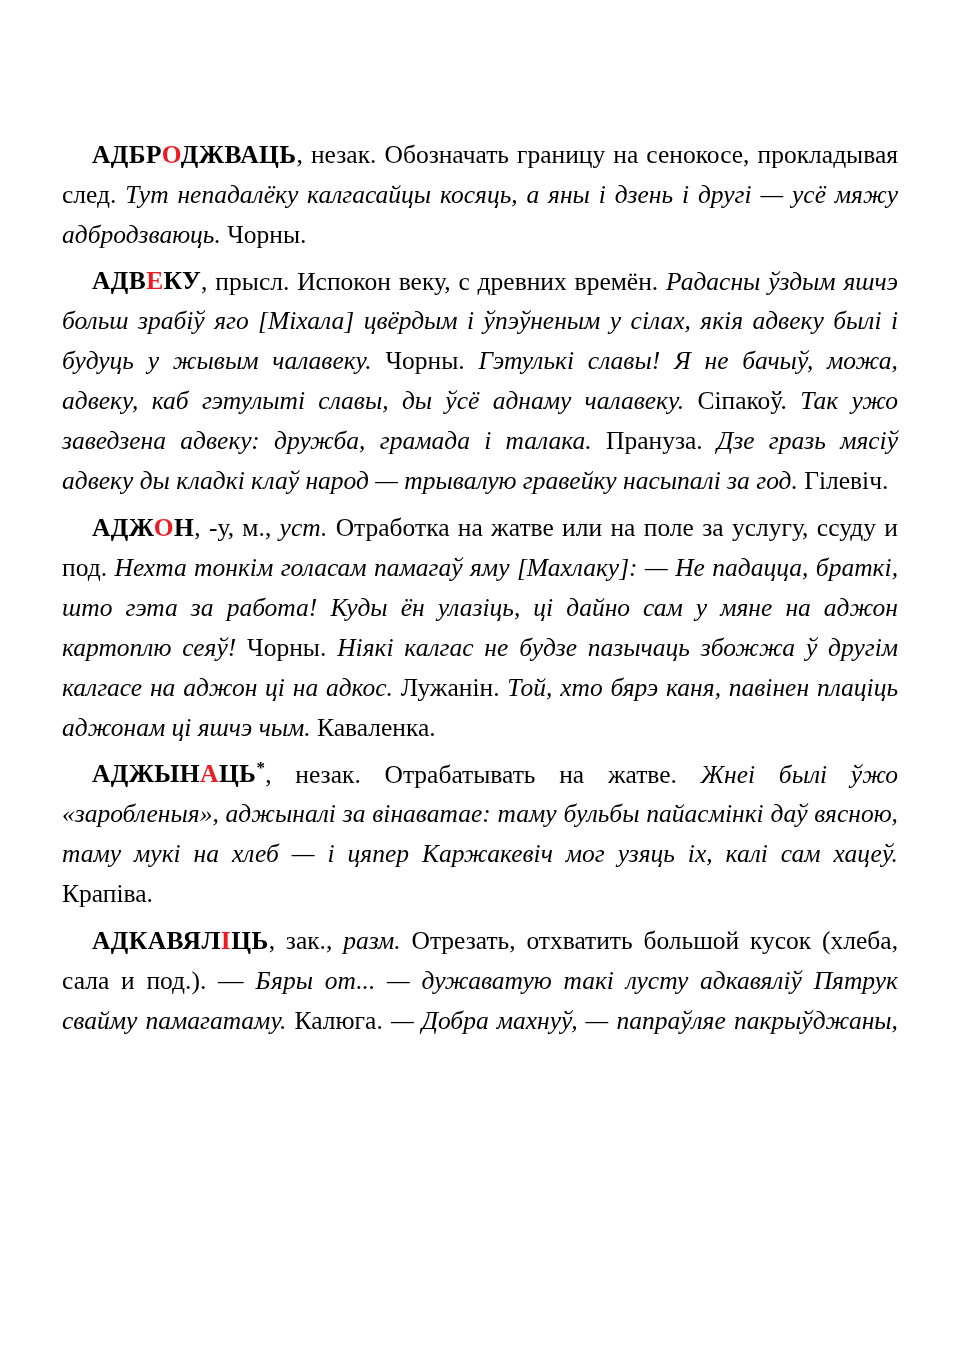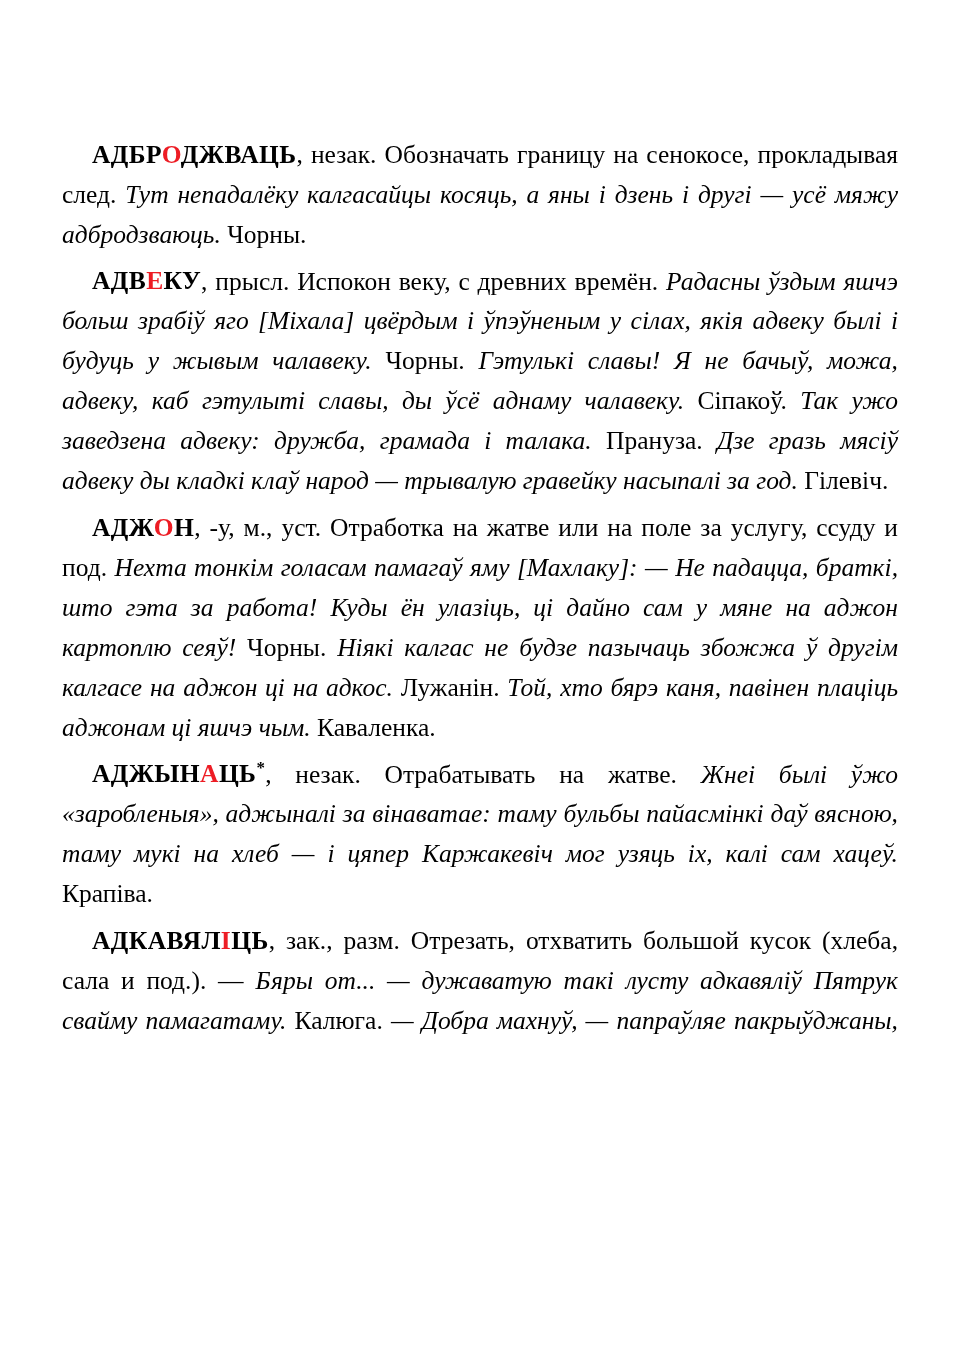--- a/index.html
+++ b/index.html
@@ -49,20 +49,21 @@
     font-weight: bold;
     vertical-align: super;
     font-size: 0.66em;
   }
   
   .gram {
     font-style: normal;
   }
   
   .gram-i {
+    font-style: italic;
     margin-top: 28px;
   }
   
   .gloss {
     font-style: normal;
   }
   
   .cite {
     font-style: italic;
   }

